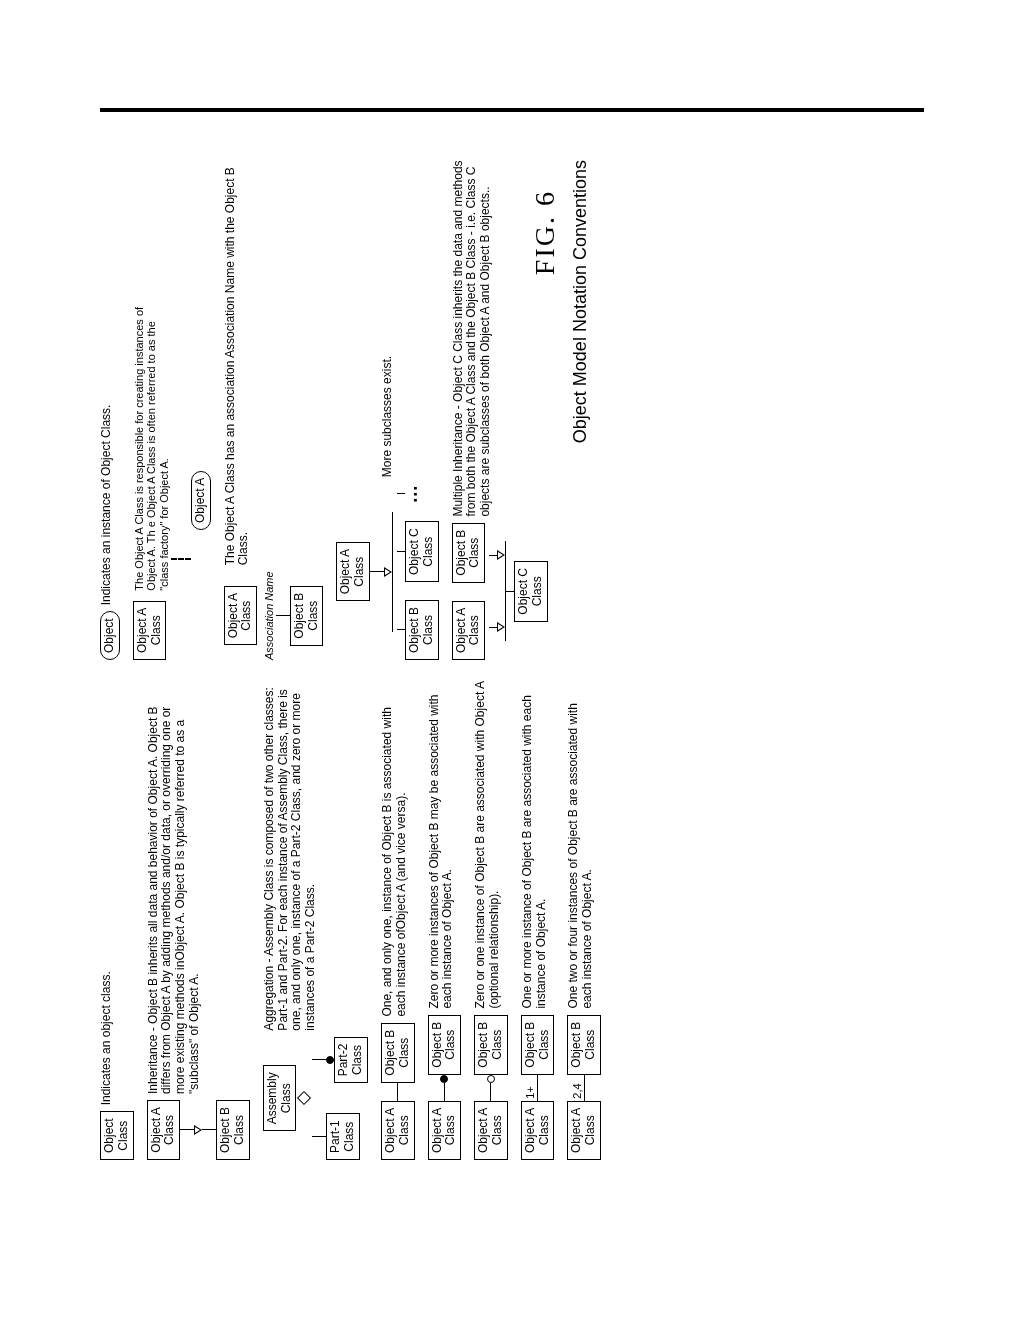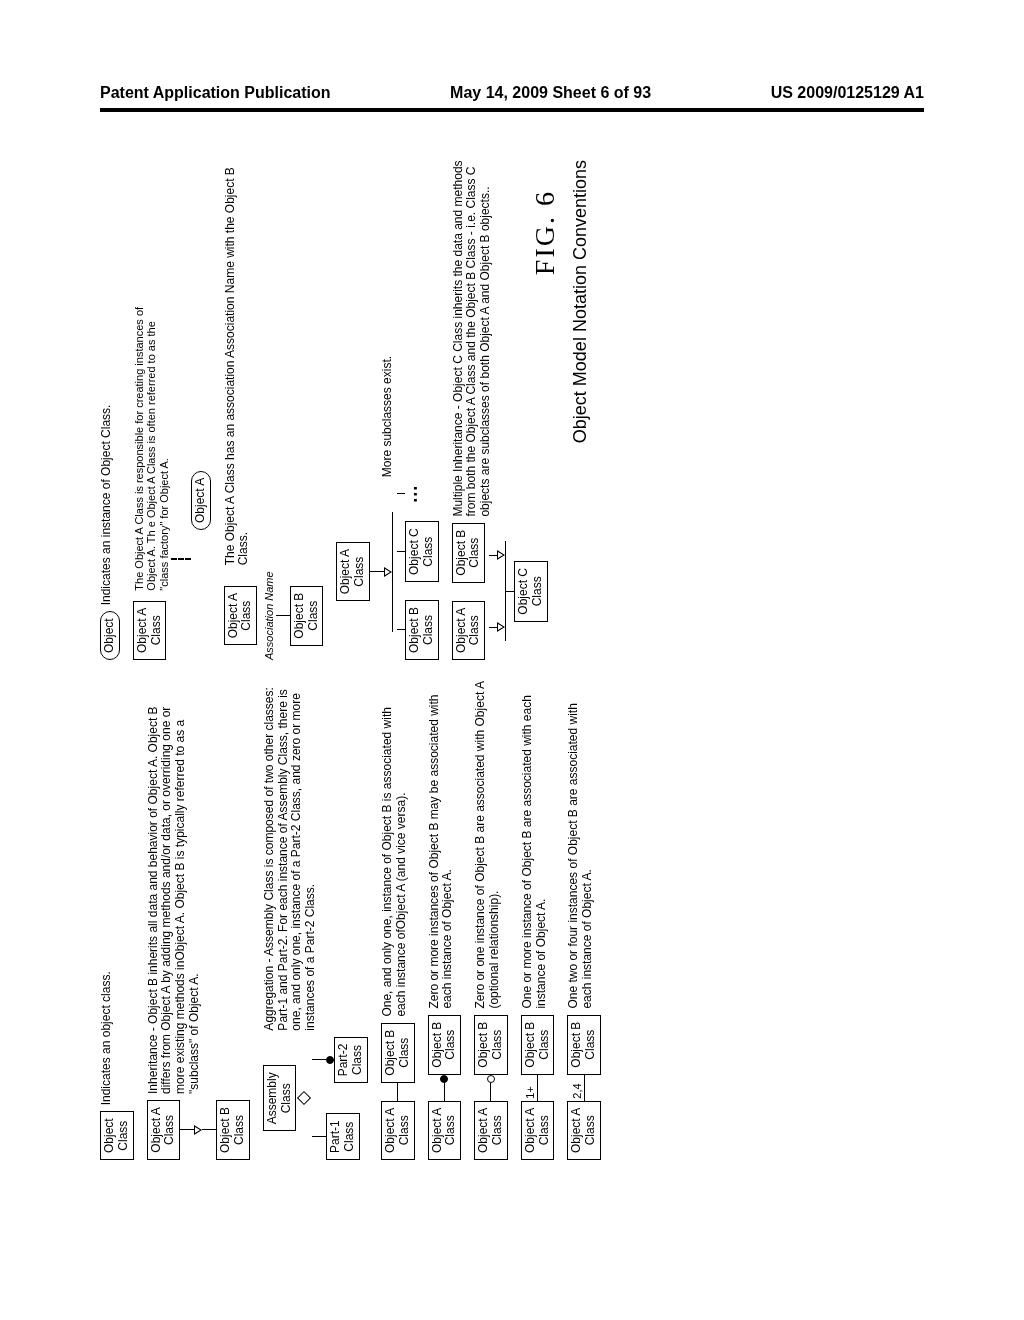--- a/index.html
+++ b/index.html
@@ -30,25 +30,20 @@
   .figcap { position:absolute; right:0; bottom:-30px; font-size:18px; }
   .small { font-size:11px; }
   .tree { display:flex; flex-direction:column; align-items:center; }
   .tree-row { display:flex; gap:18px; margin-top:4px; }
   .dots { font-size:18px; font-weight:bold; letter-spacing:2px; }
 </style>
 </head>
 <body>
 
 <div class="page">
-  <div class="hdr">
-    <span>Patent Application Publication</span>
-    <span>May 14, 2009  Sheet 6 of 93</span>
-    <span>US 2009/0125129 A1</span>
-  </div>
   <div class="hdr-line"></div>
 
   <div class="content">
     <div class="rotwrap">
 
       <div class="col colL">
 
         <div class="row">
           <div class="dgm">
               <span class="box" style="white-space:pre;">Object

